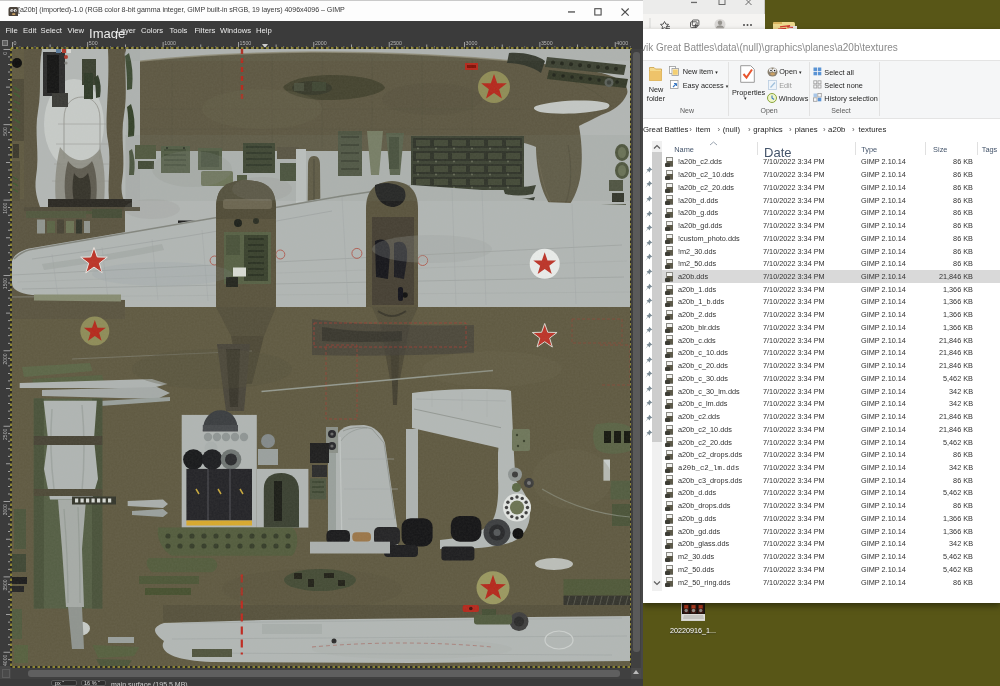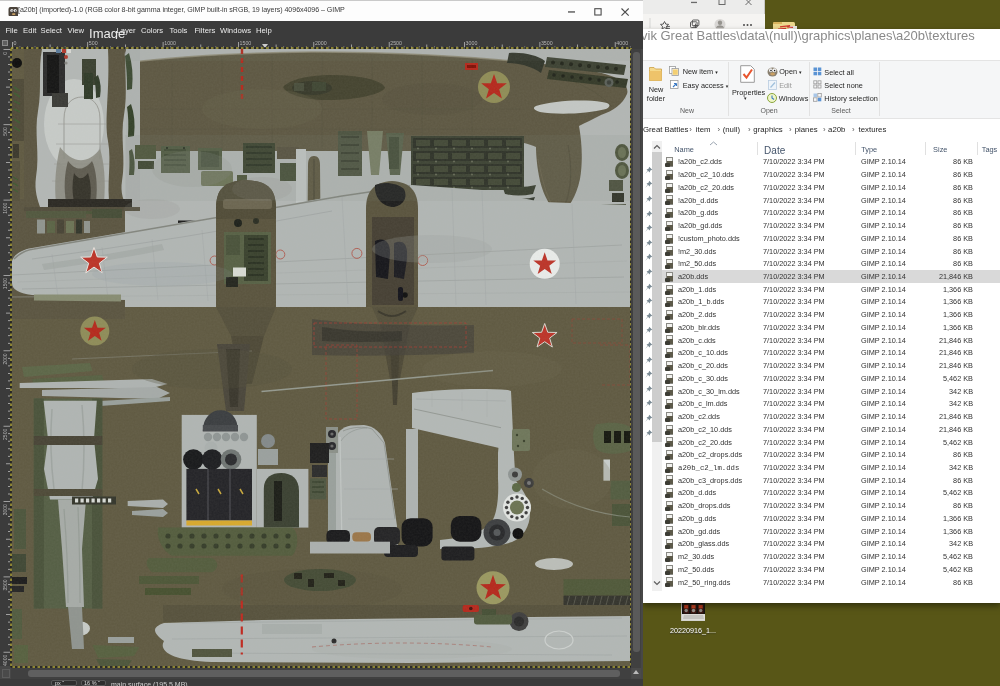--- a/index.html
+++ b/index.html
@@ -48,21 +48,21 @@
   <rect x="9.5" y="2" width="4" height="3.4" fill="#cc4526"></rect>
   <rect x="16.7" y="2" width="4" height="3.4" fill="#c23c22"></rect>
   <circle cx="4.2" cy="7.5" r="1.7" fill="#8a8580"></circle>
   <circle cx="11.5" cy="7.5" r="1.7" fill="#958f88"></circle>
   <circle cx="18.7" cy="7.5" r="1.7" fill="#8a8580"></circle>
   <path d="M0,11 L23,11 L23,17.5 L0,17.5 Z" fill="#dddcd8"></path>
   <path d="M2,12 L21,12 L22,16 L1,16 Z" fill="#c4c3bf"></path>
 </svg>
 <div class="abs" style="left:668px;top:625.5px;width:50px;text-align:center;font-size:7.2px;color:#fff;text-shadow:0 1px 1px #333;">20220916_1...</div>
 <div class="abs" style="left:643px;top:29px;width:357px;height:574px;background:#fff;box-shadow:0 3px 6px rgba(20,20,5,0.55);"></div>
-<div class="abs" style="left:641px;top:28px;font-size:13px;color:#8a8a8a;white-space:nowrap;">vik Great Battles\data\(null)\graphics\planes\a20b\textures</div>
+<div class="abs" style="left:641px;top:42px;font-size:10px;color:#8a8a8a;white-space:nowrap;">vik Great Battles\data\(null)\graphics\planes\a20b\textures</div>
 <div class="abs" style="left:643px;top:59.5px;width:357px;height:59px;background:#f5f6f7;border-top:1px solid #e4e4e4;border-bottom:1px solid #e4e4e4;"></div>
 <div class="abs" style="left:728.3px;top:62px;width:1px;height:54px;background:#e2e2e2;"></div>
 <div class="abs" style="left:809.2px;top:62px;width:1px;height:54px;background:#e2e2e2;"></div>
 <div class="abs" style="left:879.2px;top:62px;width:1px;height:54px;background:#e2e2e2;"></div>
 <svg class="abs" style="left:649px;top:66px" width="13" height="17" xmlns="http://www.w3.org/2000/svg">
     <path d="M0.5,3.5 L0.5,1.5 L5,1.5 L6.5,3 L12.5,3 L12.5,14.5 L0.5,14.5 Z" fill="#f5d98b" stroke="#caa046" stroke-width="0.8"></path>
     <path d="M0.5,5 L12.5,5 L12.5,14.5 L0.5,14.5 Z" fill="#eec36a"></path>
   </svg>
 <div class="ribtxt" style="left:644px;top:85px;width:24px;text-align:center;">New<br>folder</div>
 <svg class="abs" style="left:669px;top:65.5px" width="11" height="10" xmlns="http://www.w3.org/2000/svg">
@@ -135,21 +135,21 @@
 <div class="abs" style="left:789px;top:124.8px;font-size:7.8px;color:#555;white-space:nowrap;">›</div>
 <div class="abs" style="left:794.7px;top:124.8px;font-size:7.8px;color:#1f1f1f;white-space:nowrap;">planes</div>
 <div class="abs" style="left:823.1px;top:124.8px;font-size:7.8px;color:#555;white-space:nowrap;">›</div>
 <div class="abs" style="left:828.1px;top:124.8px;font-size:7.8px;color:#1f1f1f;white-space:nowrap;">a20b</div>
 <div class="abs" style="left:851.9px;top:124.8px;font-size:7.8px;color:#555;white-space:nowrap;">›</div>
 <div class="abs" style="left:858.6px;top:124.8px;font-size:7.8px;color:#1f1f1f;white-space:nowrap;">textures</div>
 <div class="abs" style="left:674.2px;top:144.5px;font-size:7.4px;color:#44546a;">Name</div>
 <svg class="abs" style="left:709px;top:141px" width="9" height="5" xmlns="http://www.w3.org/2000/svg">
     <path d="M1,4 L4.5,1 L8,4" fill="none" stroke="#9aa4b0" stroke-width="1"></path>
   </svg>
-<div class="abs" style="left:764.1px;top:144.5px;font-size:10px;color:#44546a;">Date</div>
+<div class="abs" style="left:764.1px;top:144.5px;font-size:13px;color:#44546a;">Date</div>
 <div class="abs" style="left:861.2px;top:144.5px;font-size:7.4px;color:#44546a;">Type</div>
 <div class="abs" style="left:933.1px;top:144.5px;font-size:7.4px;color:#44546a;">Size</div>
 <div class="abs" style="left:981.7px;top:144.5px;font-size:7.4px;color:#44546a;">Tags</div>
 <div class="abs" style="left:757px;top:142px;width:1px;height:13px;background:#e0e0e0;"></div>
 <div class="abs" style="left:855.2px;top:142px;width:1px;height:13px;background:#e0e0e0;"></div>
 <div class="abs" style="left:925.4px;top:142px;width:1px;height:13px;background:#e0e0e0;"></div>
 <div class="abs" style="left:976.7px;top:142px;width:1px;height:13px;background:#e0e0e0;"></div>
 <div class="abs" style="left:652px;top:141px;width:10px;height:450px;background:#f0f0f0;"></div>
 <div class="abs" style="left:652px;top:152px;width:10px;height:290px;background:#cdcdcd;"></div>
 <svg class="abs" style="left:653px;top:144px" width="8" height="6" xmlns="http://www.w3.org/2000/svg">

